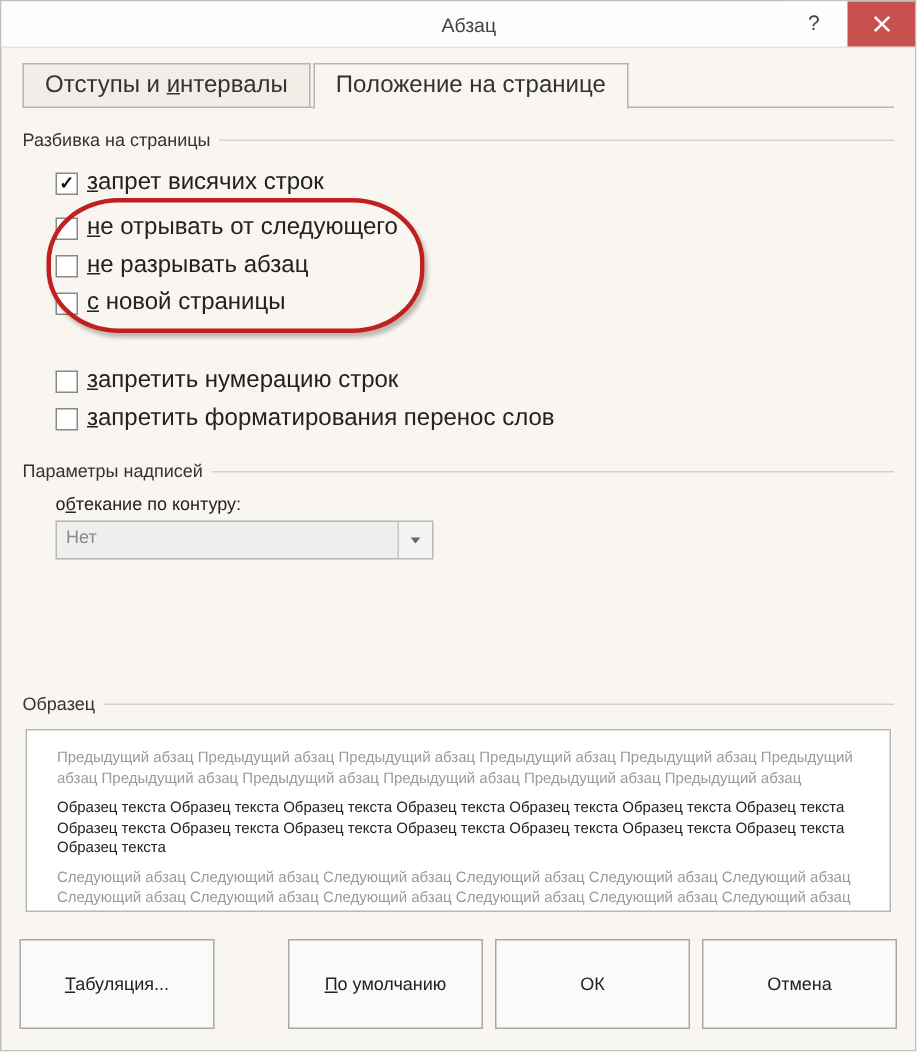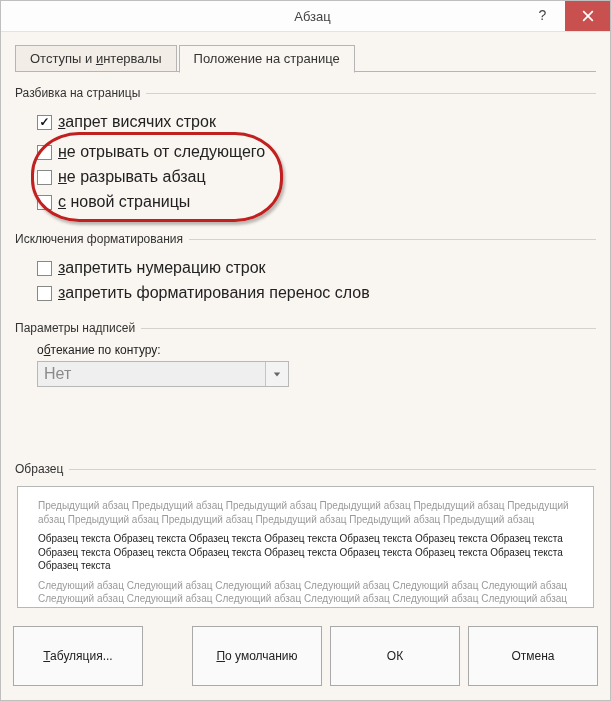--- a/index.html
+++ b/index.html
@@ -88,21 +88,21 @@
   }
   .tab {
     padding: 5px 14px 6px 14px;
     border: 1px solid #b5b5b5;
     border-bottom: none;
     background: #f2ede6;
     margin-right: 2px;
     position: relative;
     z-index: 0;
     color: #333;
-    font-size: 13px;
+    font-size: 16px;
     cursor: default;
   }
   .tab.active {
     background: #f9f5f0;
     z-index: 2;
     border-bottom: 1px solid #f9f5f0;
     margin-bottom: -1px;
   }
   .tab .u { text-decoration: underline; }
 
@@ -183,21 +183,21 @@
     display: flex;
     width: 250px;
     height: 24px;
     border: 1px solid #b8b8b8;
     background: #eee;
   }
   .select.disabled { color: #8a8a8a; background:#efefef; }
   .select .sel-text {
     flex: 1;
     padding: 3px 6px;
-    font-size: 16px;
+    font-size: 12px;
   }
   .select .sel-btn {
     width: 22px;
     border-left: 1px solid #c4c4c4;
     display: flex;
     align-items: center;
     justify-content: center;
     background: #f3f3f3;
   }
   .select .sel-btn svg { width: 8px; height: 8px; fill:#666; }
@@ -295,24 +295,20 @@
           <div class="chk-row">
             <span class="chk"></span>
             <span class="chk-label"><span class="u">с</span><span> новой страницы</span></span>
           </div>
           <div class="highlight-oval"></div>
         </div>
       </div>
     </div>
 
     <div class="group">
-      <div class="group-label">
-        <span>Исключения форматирования</span>
-        <span class="line"></span>
-      </div>
       <div class="group-body">
         <div class="chk-row">
           <span class="chk"></span>
           <span class="chk-label"><span class="u">з</span><span>апретить нумерацию строк</span></span>
         </div>
         <div class="chk-row">
           <span class="chk"></span>
           <span class="chk-label"><span class="u">з</span><span>апретить форматирования перенос слов</span></span>
         </div>
       </div>

